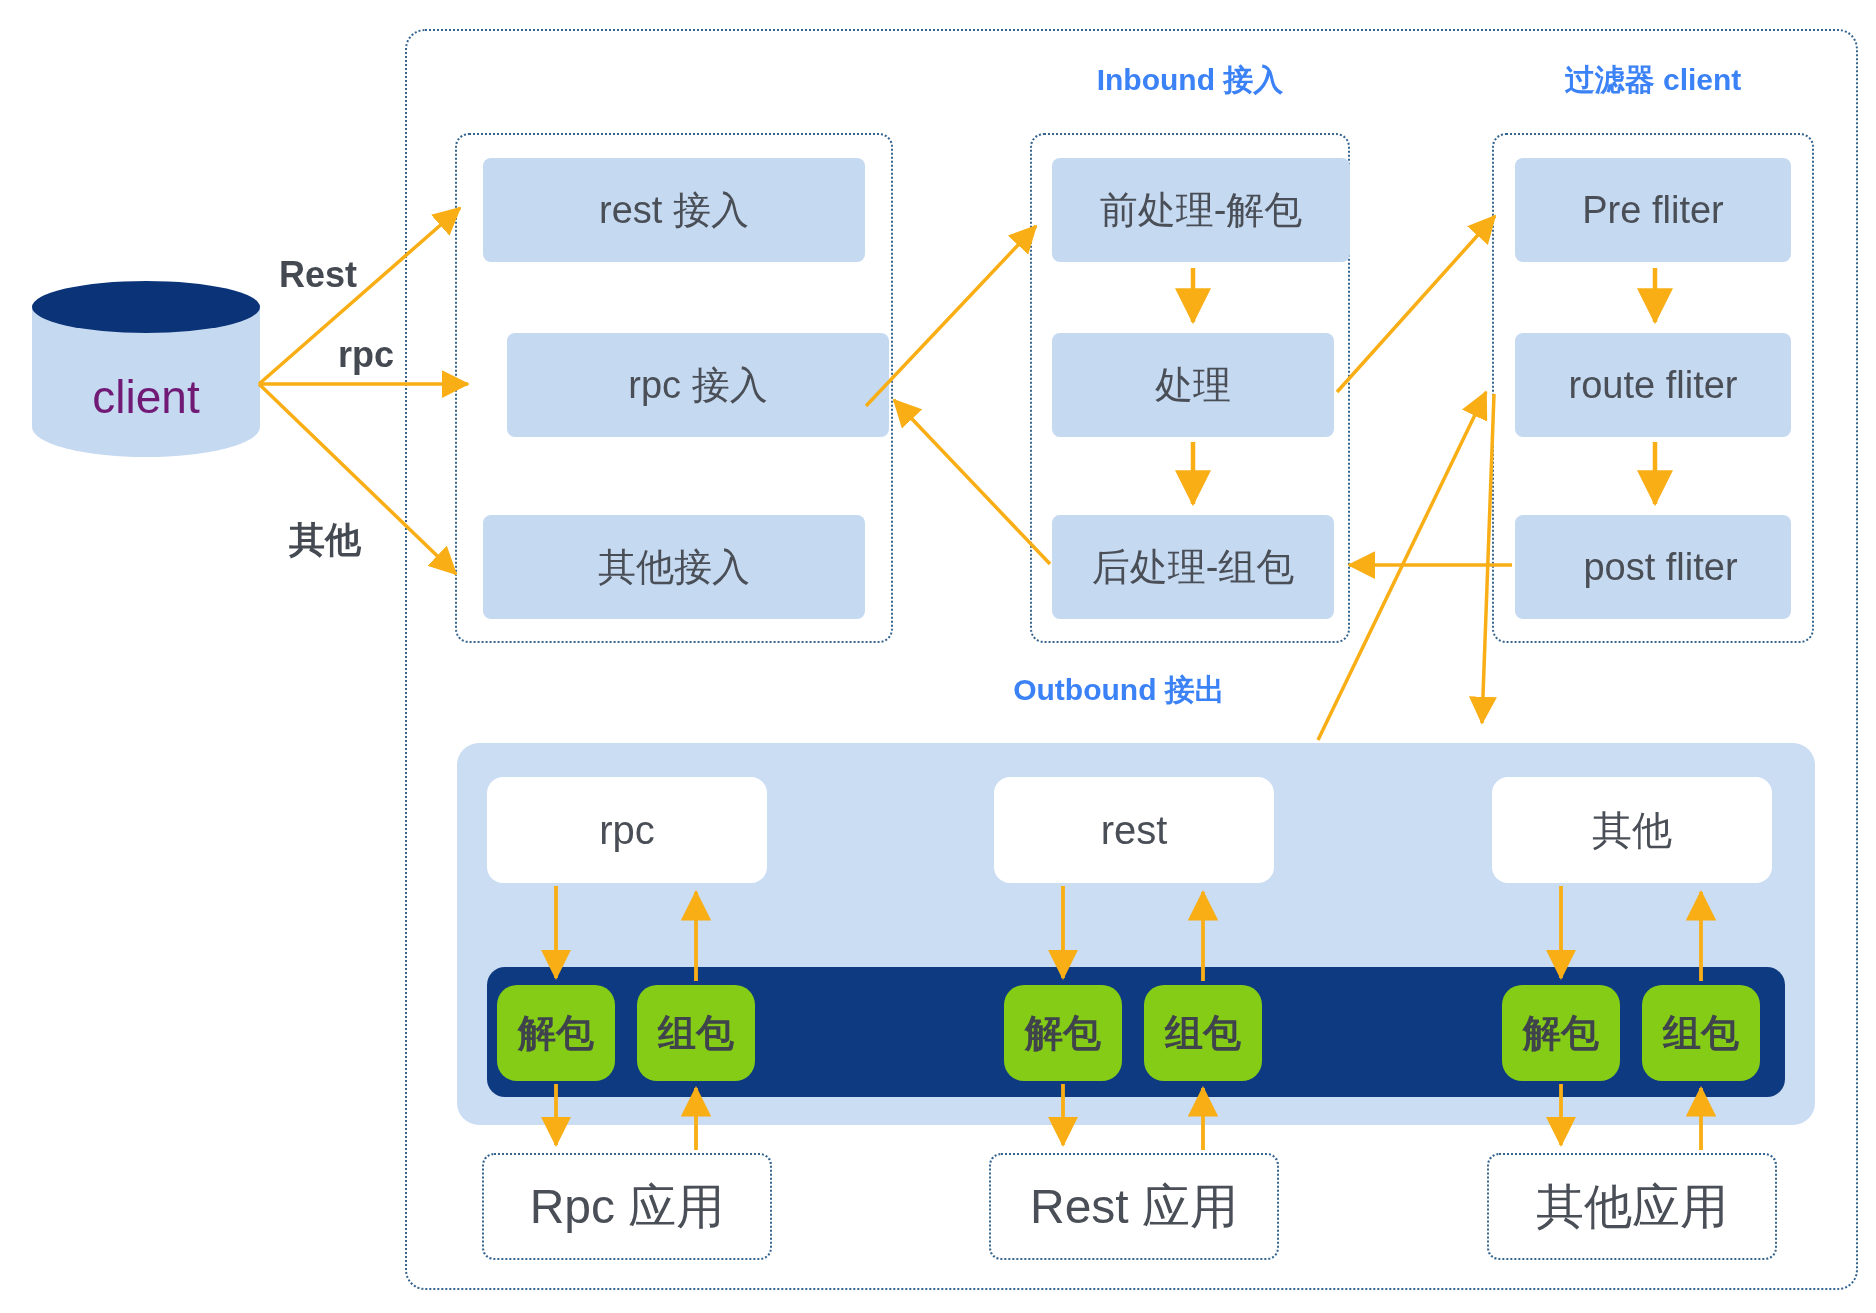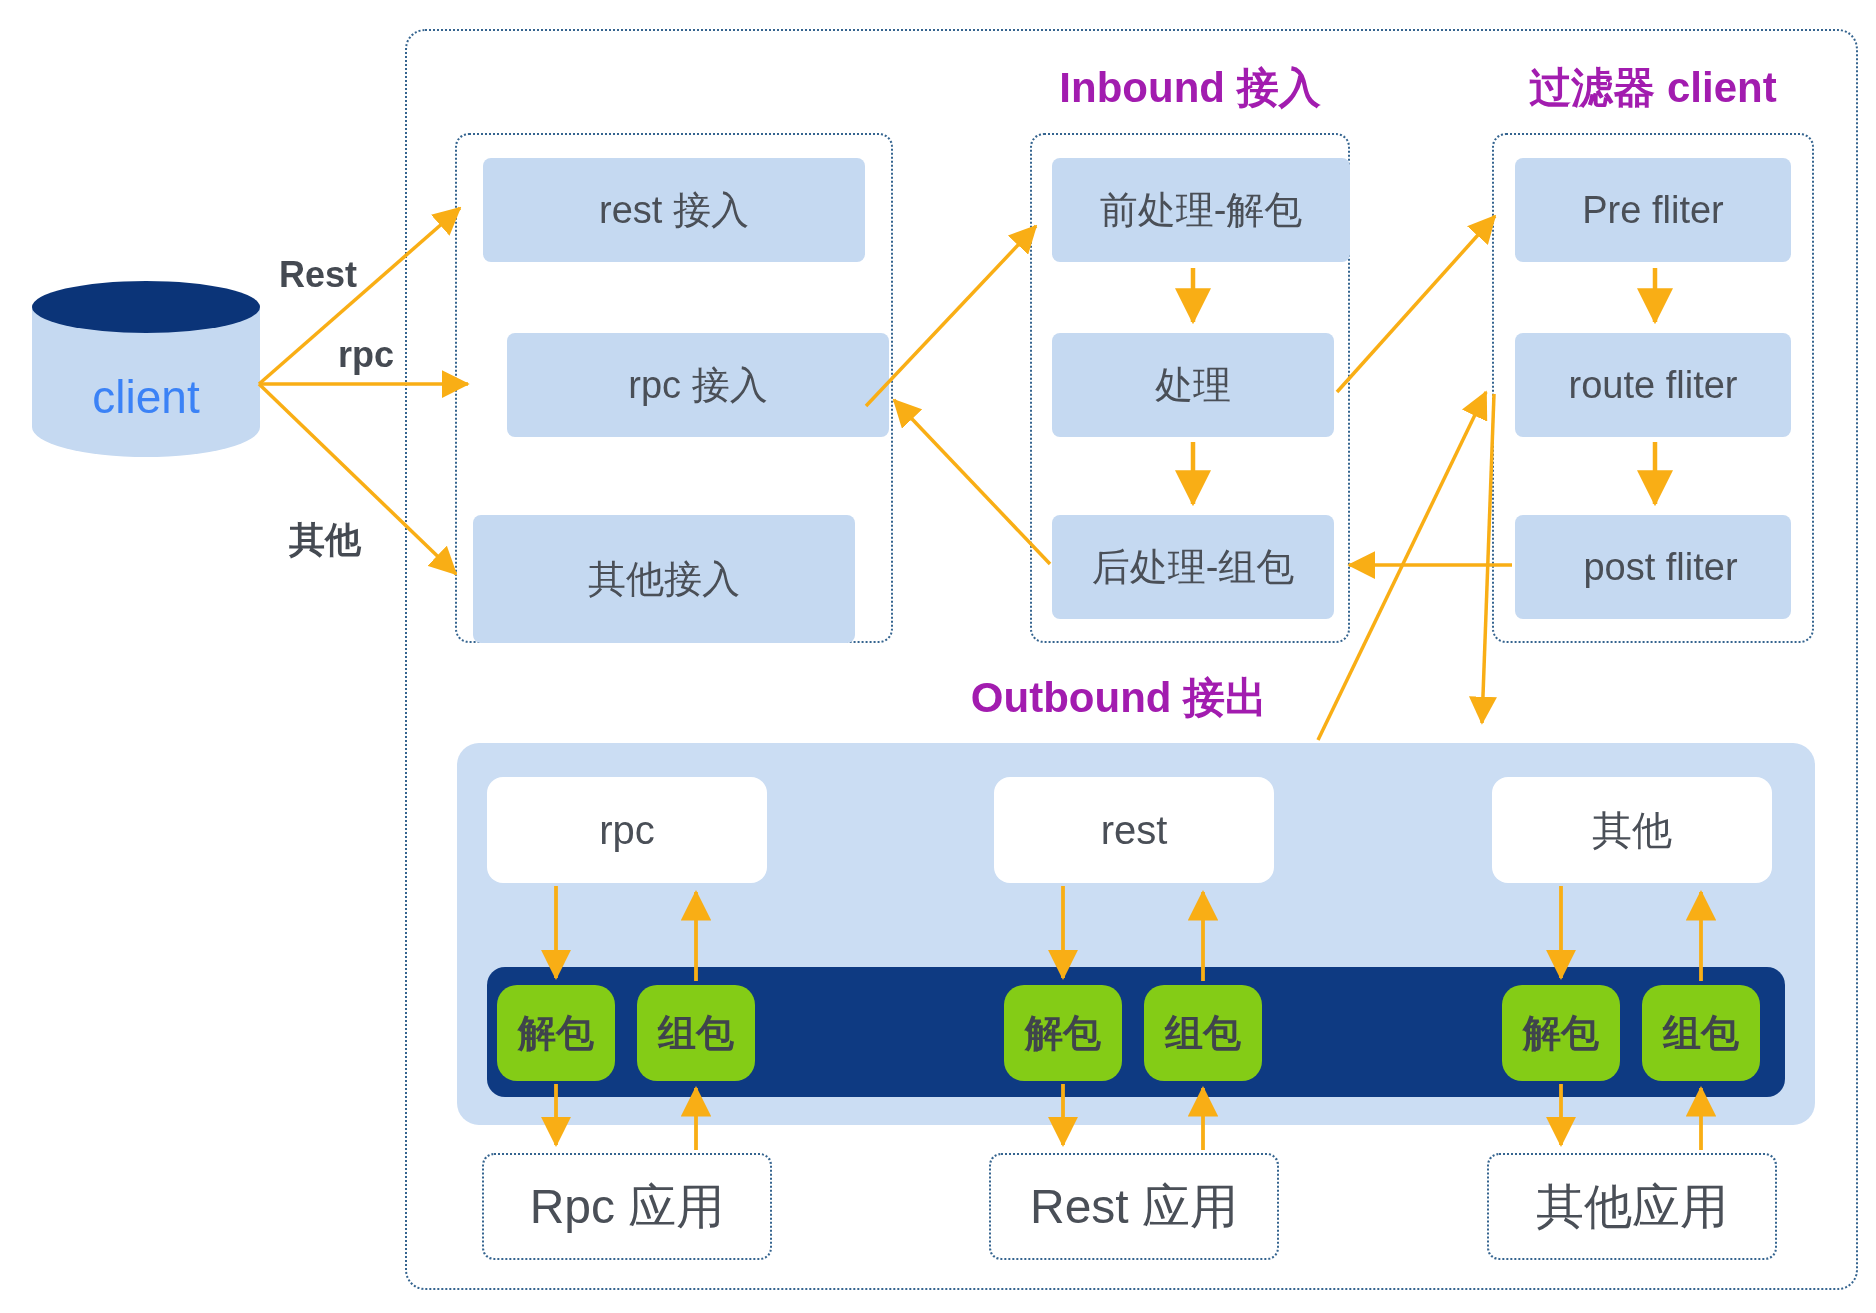--- a/index.html
+++ b/index.html
@@ -27,27 +27,27 @@
     font-size:38px;font-weight:600;color:#3f444c;white-space:nowrap;
   }
   
   .dash{border:2px dotted #35648f;border-radius:14px;background:transparent;}
   
   .dash-app{
     border:2px dotted #35648f;border-radius:12px;background:#ffffff;
     display:flex;align-items:center;justify-content:center;
     font-size:48px;font-weight:500;color:#4a4f57;white-space:nowrap;
   }
-  .title{font-size:42px;font-weight:700;color:#a21caf;text-align:center;white-space:nowrap;}
+  .title{font-size:30px;font-weight:700;color:#3b82f6;text-align:center;white-space:nowrap;}
   .elabel{font-size:36px;font-weight:600;color:#454a52;text-align:center;white-space:nowrap;}
   .outbound-panel{background:#cbddf3;border-radius:22px;}
   .navy-bar{background:#0e3a82;border-radius:18px;}
   .cyl-body{background:#c5d9f1;border-radius:0 0 114px 114px / 0 0 30px 30px;}
   .cyl-top{background:#0b3478;border-radius:50%;}
-  .client-label{font-size:46px;font-weight:500;color:#3b82f6;text-align:center;}
+  .client-label{font-size:46px;font-weight:500;color:#701a75;text-align:center;}
   svg.edges{position:absolute;left:0;top:0;z-index:30;pointer-events:none;}
 </style>
 </head>
 <body>
 
 <div class="abs dash" style="left:405px;top:29px;width:1453px;height:1261px;border-radius:20px;"></div>
 
 <div class="abs dash" style="left:455px;top:133px;width:438px;height:510px;"></div>
 <div class="abs dash" style="left:1030px;top:133px;width:320px;height:510px;"></div>
 <div class="abs dash" style="left:1492px;top:133px;width:322px;height:510px;"></div>
@@ -59,21 +59,21 @@
 <div class="abs cyl-body" style="left:32px;top:307px;width:228px;height:150px;"></div>
 <div class="abs cyl-top" style="left:32px;top:281px;width:228px;height:52px;"></div>
 <div class="abs client-label" style="left:36px;top:370px;width:220px;">client</div>
 
 <div class="abs elabel" style="left:268px;top:254px;width:100px;">Rest</div>
 <div class="abs elabel" style="left:320px;top:334px;width:92px;">rpc</div>
 <div class="abs elabel" style="left:275px;top:516px;width:100px;">其他</div>
 
 <div class="abs bb" style="left:483px;top:158px;width:382px;height:104px;">rest 接入</div>
 <div class="abs bb" style="left:483px;top:333px;width:382px;height:104px;margin-left:24px;">rpc 接入</div>
-<div class="abs bb" style="left:473px;top:515px;width:382px;height:128px;">其他接入</div>
+<div class="abs bb" style="left:483px;top:515px;width:382px;height:104px;">其他接入</div>
 
 <div class="abs bb" style="left:1052px;top:158px;width:298px;height:104px;">前处理-解包</div>
 <div class="abs bb" style="left:1052px;top:333px;width:282px;height:104px;">处理</div>
 <div class="abs bb" style="left:1052px;top:515px;width:282px;height:104px;">后处理-组包</div>
 
 <div class="abs bb" style="left:1515px;top:158px;width:276px;height:104px;">Pre fliter</div>
 <div class="abs bb" style="left:1515px;top:333px;width:276px;height:104px;">route fliter</div>
 <div class="abs bb" style="left:1515px;top:515px;width:276px;height:104px;padding-left:15px;">post fliter</div>
 
 <div class="abs outbound-panel" style="left:457px;top:743px;width:1358px;height:382px;"></div>

